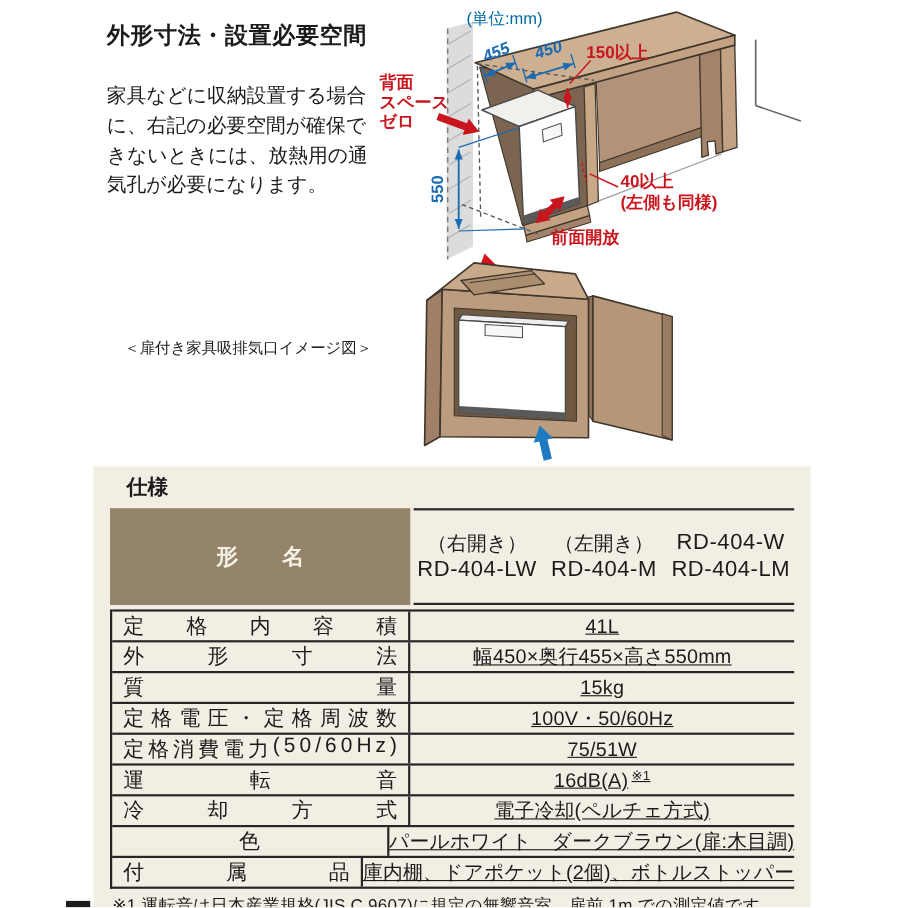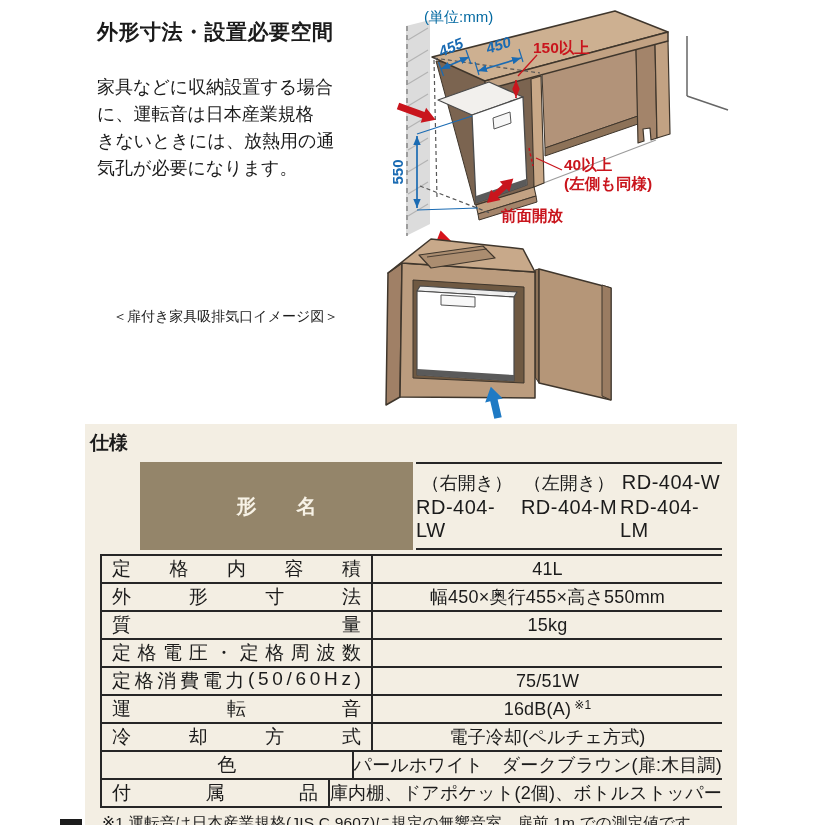--- a/index.html
+++ b/index.html
@@ -17,55 +17,60 @@
   
   .cap2-title{left:113px;top:260px;font-size:14px;margin-top:48px;}
   .cap2-body{left:97px;top:289px;font-size:18px;}
 
   svg text{font-family:"Liberation Sans","DejaVu Sans",sans-serif;}
   .dim-blue{fill:#1a6bb3;font-weight:bold;font-size:15px;}
   .dim-red{fill:#c9151d;font-weight:bold;font-size:15.5px;}
 
   
   .spec-panel{left:85px;top:424px;width:652px;height:401px;background:#f3eee3;}
-  .spec-heading{margin:6px 0 0 5px;font-size:19px;font-weight:bold;}
+  .spec-heading{margin:6px 0 0 30px;font-size:19px;font-weight:bold;}
   .spec-table{margin:6px 0 0 15px;width:622px;}
   .spec-header{display:flex;height:88px;}
   .olive-cell{width:273px;background:#94856a;color:#f7f2e6;display:flex;align-items:center;
-              justify-content:center;font-size:20px;font-weight:bold;margin-left:40px;}
+              justify-content:center;font-size:20px;font-weight:bold;}
   .hdr-values{flex:1;margin-left:3px;border-top:2px solid #262626;border-bottom:2px solid #262626;
               display:grid;grid-template-columns:1fr 1fr 1fr;align-content:center;justify-items:center;row-gap:1px;}
   .hdr-title{font-size:18px;}
   .hdr-model{font-size:20px;letter-spacing:.5px;}
   .spec-rows{margin-top:4px;border-left:2px solid #262626;border-bottom:2px solid #262626;}
   .srow{display:flex;height:28px;border-top:2px solid #262626;box-sizing:border-box;}
   .cell-l{width:271px;border-right:2px solid #262626;box-sizing:border-box;display:flex;
           align-items:center;padding:0 10px;}
   .lbl{flex:1;display:flex;justify-content:space-between;font-size:19px;white-space:nowrap;}
   .lbl.center{justify-content:center;}
   .cell-v{flex:1;display:flex;align-items:center;justify-content:center;font-size:18px;
-          white-space:nowrap;letter-spacing:.2px;}
+          white-space:nowrap;letter-spacing:.2px;text-decoration:underline;}
   .val-note{font-size:12px;margin-left:3px;transform:translateY(-4px);}
   .footnote{margin:5px 0 0 17px;font-size:15.5px;letter-spacing:.2px;}
   .scan-mark{left:60px;top:819px;width:22px;height:6px;background:#1c1c1c;}
 </style>
 </head>
 <body>
 
 <div class="page">
 
   <div class="abs intro-title">外形寸法・設置必要空間</div>
   <div class="abs intro-body">
     <div>家具などに収納設置する場合</div>
-    <div>に、運転音は日本産業規格</div>
+    <div>に、右記の必要空間が確保で</div>
     <div>きないときには、放熱用の通</div>
     <div>気孔が必要になります。</div>
   </div>
 
   <div class="abs unit">(単位:mm)</div>
+  <div class="abs backspace">
+    <div>背面</div>
+    <div>スペース</div>
+    <div>ゼロ</div>
+  </div>
 
   <svg class="abs" style="left:390px;top:0;" width="435" height="242" viewBox="0 0 435 242">
     <defs>
       <marker id="mb" markerUnits="userSpaceOnUse" markerWidth="10" markerHeight="9" refX="9" refY="4.5" orient="auto-start-reverse">
         <path d="M0,0.8 L9,4.5 L0,8.2 Z" fill="#1a6bb3"></path>
       </marker>
       <marker id="mr" markerUnits="userSpaceOnUse" markerWidth="10" markerHeight="9" refX="9" refY="4.5" orient="auto-start-reverse">
         <path d="M0,0.8 L9,4.5 L0,8.2 Z" fill="#c9151d"></path>
       </marker>
     </defs>
@@ -253,20 +258,21 @@
                 <span>電</span>
                 <span>圧</span>
                 <span>・</span>
                 <span>定</span>
                 <span>格</span>
                 <span>周</span>
                 <span>波</span>
                 <span>数</span>
               </span>
             </div>
+          <div class="cell-v">100V・50/60Hz</div>
         </div>
         <div class="srow">
           <div class="cell-l">
               <span class="lbl">
                 <span>定</span>
                 <span>格</span>
                 <span>消</span>
                 <span>費</span>
                 <span>電</span>
                 <span>力</span>

